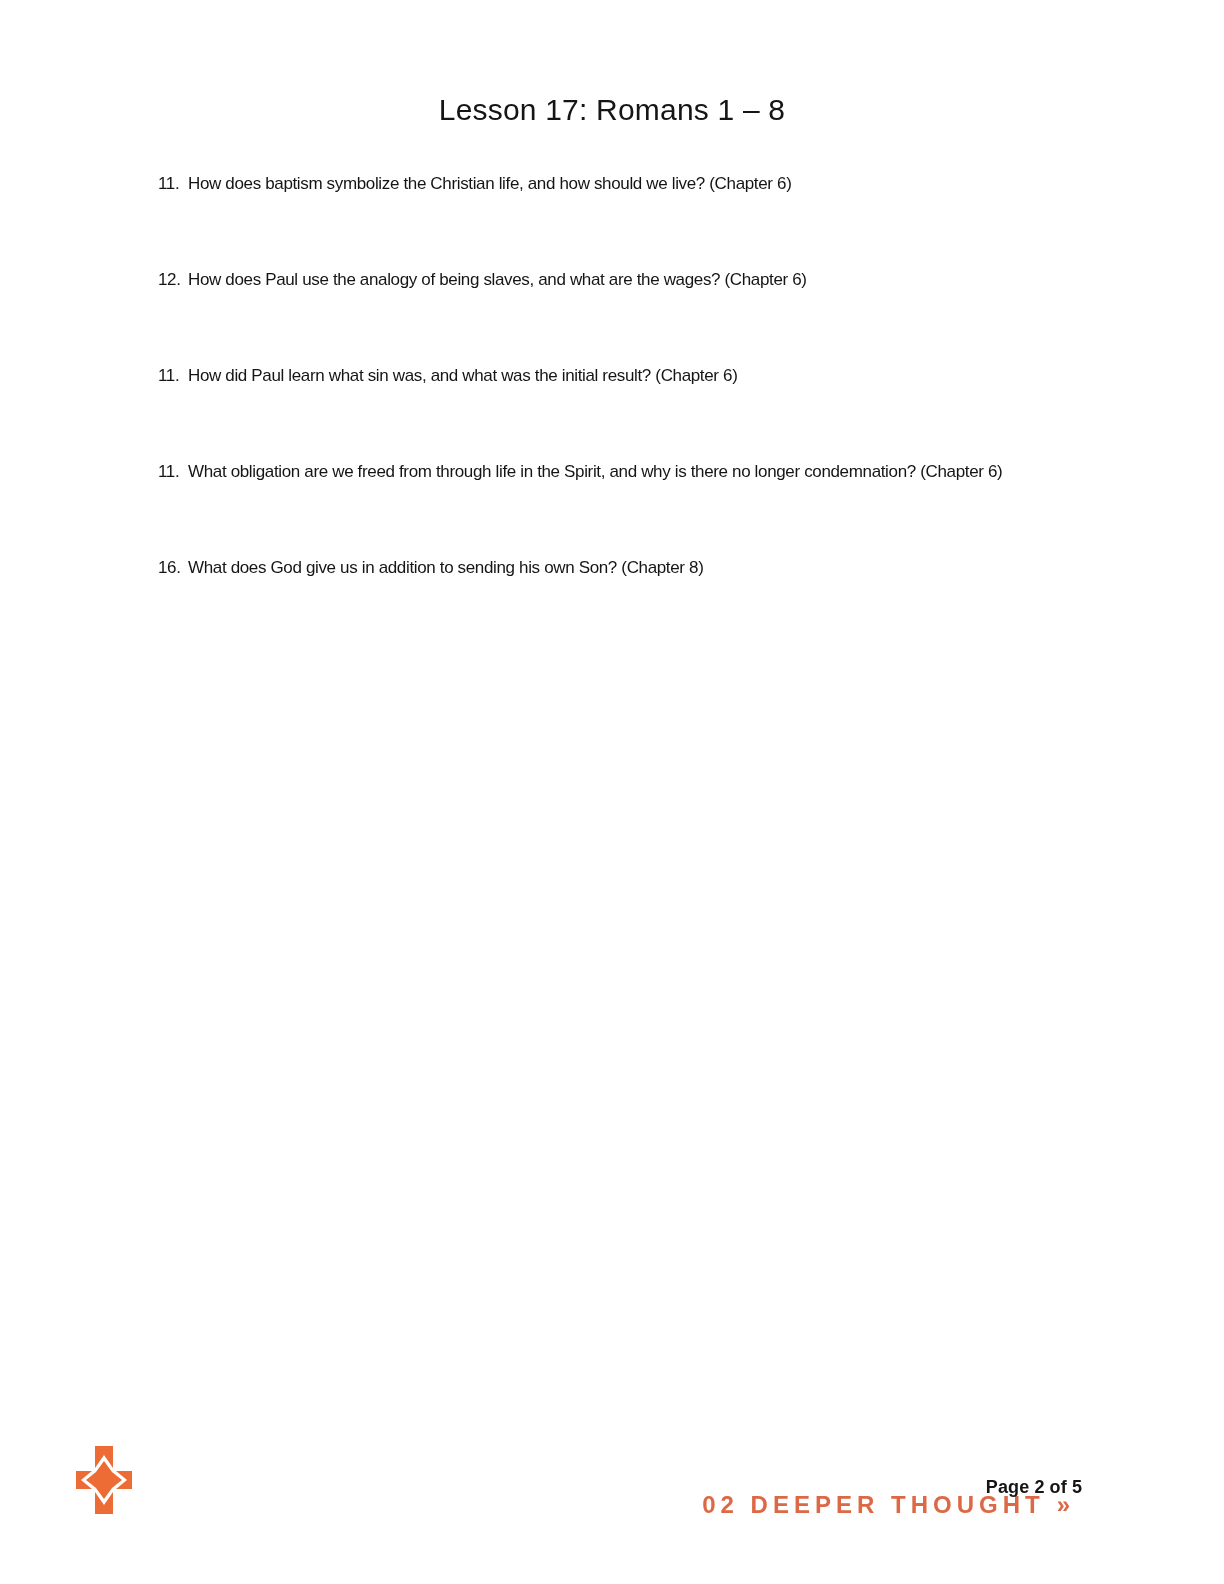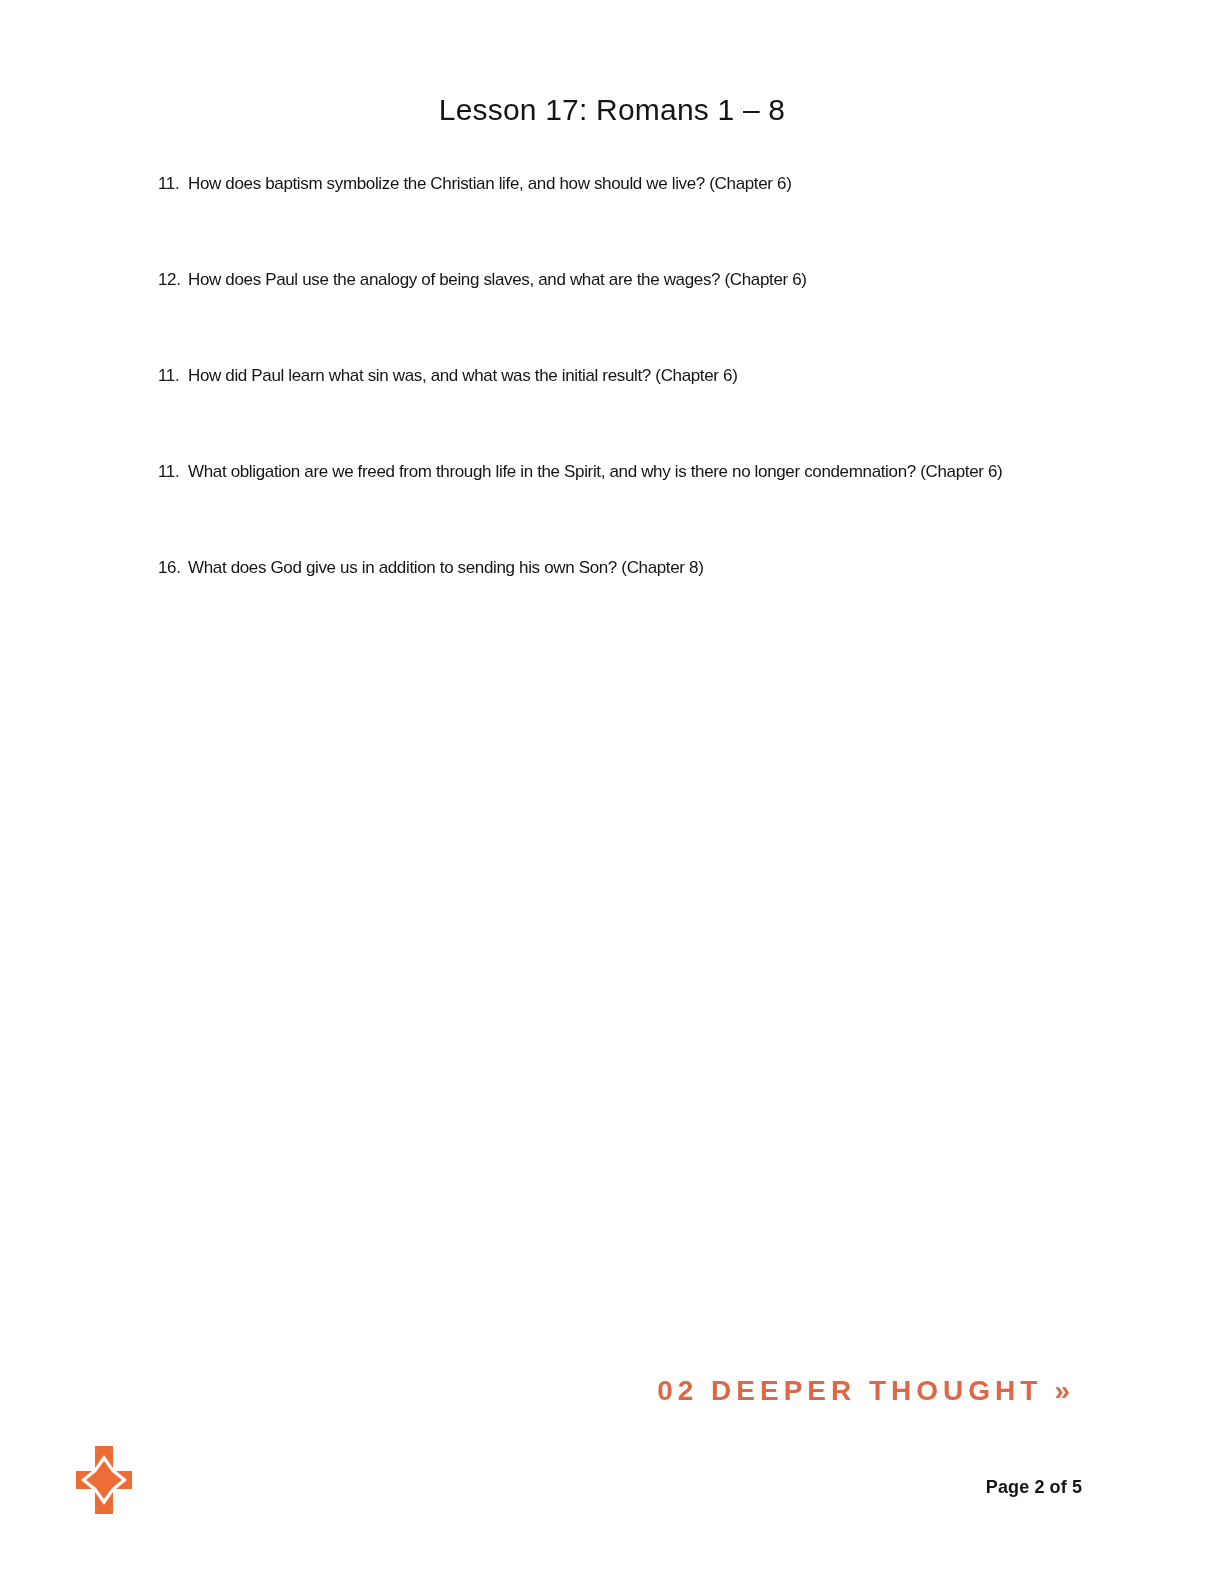--- a/index.html
+++ b/index.html
@@ -51,24 +51,24 @@
   .qnum {
     flex: 0 0 30px;
     margin-left: 15px;
   }
   .qtext {
     flex: 1;
     white-space: nowrap;
   }
   .footer-label {
     position: absolute;
-    top: 1377px;
+    top: 1491px;
     right: 154px;
     color: var(--accent);
-    font-size: 28px;
+    font-size: 24px;
     line-height: 28px;
     font-weight: 700;
     letter-spacing: 5px;
     white-space: nowrap;
   }
   .footer-label .arrow {
     letter-spacing: 0;
     margin-left: 12px;
   }
   .page-indicator {

